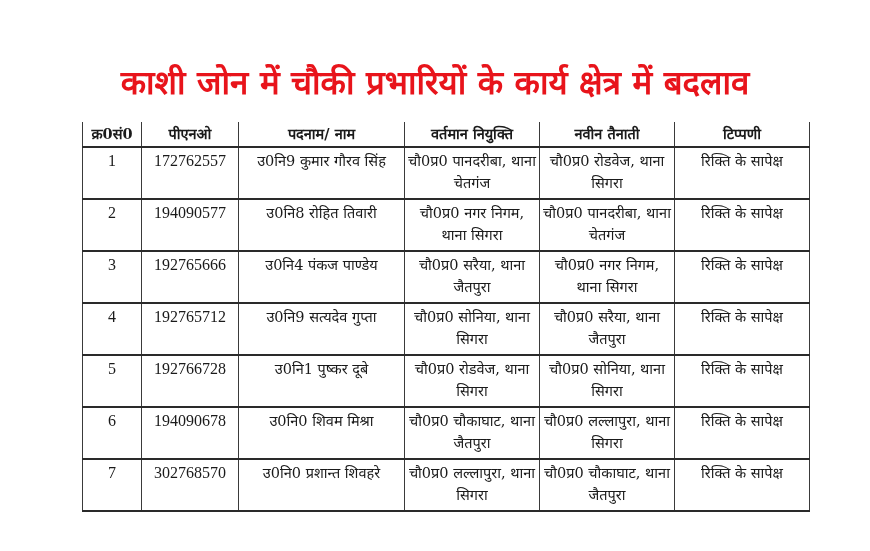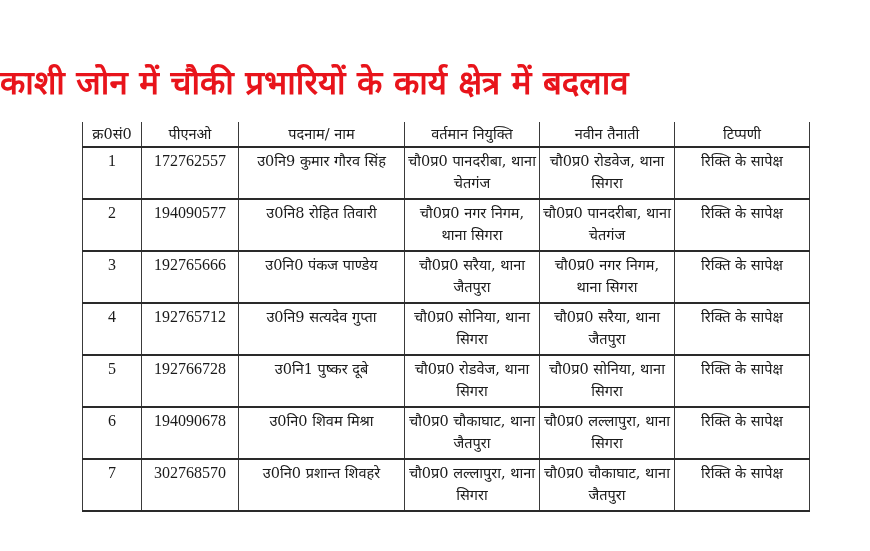--- a/index.html
+++ b/index.html
@@ -13,21 +13,21 @@
       position: relative;
       overflow: hidden;
       font-family: "DejaVu Serif", "Liberation Serif", serif;
       color: #1a1a1a;
     }
     .headline {
       position: absolute;
       left: 0;
       top: 60px;
       width: 870px;
-      text-align: left;
+      text-align: center;
       font-family: "DejaVu Sans", "Liberation Sans", sans-serif;
       font-weight: bold;
       font-size: 33px;
       line-height: 46px;
       color: #e8141b;
       letter-spacing: 0px;
     }
     table.transfer {
       position: absolute;
       left: 82px;
@@ -38,21 +38,21 @@
       font-size: 14.5px;
     }
     table.transfer col.c1 { width: 59px; }
     table.transfer col.c2 { width: 97px; }
     table.transfer col.c3 { width: 166px; }
     table.transfer col.c4 { width: 135px; }
     table.transfer col.c5 { width: 135px; }
     table.transfer col.c6 { width: 135px; }
 
     table.transfer th {
-      font-weight: normal;
+      font-weight: bold;
       height: 24px;
       padding: 0 2px;
       text-align: center;
       vertical-align: middle;
       border-left: 1.5px solid #3a3a3a;
       border-right: 1.5px solid #3a3a3a;
       border-top: none;
       border-bottom: 1.5px solid #3a3a3a;
       line-height: 18px;
     }
@@ -110,21 +110,21 @@
       <td class="num">2</td>
       <td class="num">194090577</td>
       <td>उ0नि8 रोहित तिवारी</td>
       <td>चौ0प्र0 नगर निगम, थाना सिगरा</td>
       <td>चौ0प्र0 पानदरीबा, थाना चेतगंज</td>
       <td>रिक्ति के सापेक्ष</td>
     </tr>
     <tr class="row">
       <td class="num">3</td>
       <td class="num">192765666</td>
-      <td>उ0नि0 पंकज पाण्डेय</td>
+      <td>उ0नि4 पंकज पाण्डेय</td>
       <td>चौ0प्र0 सरैया, थाना जैतपुरा</td>
       <td>चौ0प्र0 नगर निगम, थाना सिगरा</td>
       <td>रिक्ति के सापेक्ष</td>
     </tr>
     <tr class="row">
       <td class="num">4</td>
       <td class="num">192765712</td>
       <td>उ0नि9 सत्यदेव गुप्ता</td>
       <td>चौ0प्र0 सोनिया, थाना सिगरा</td>
       <td>चौ0प्र0 सरैया, थाना जैतपुरा</td>

